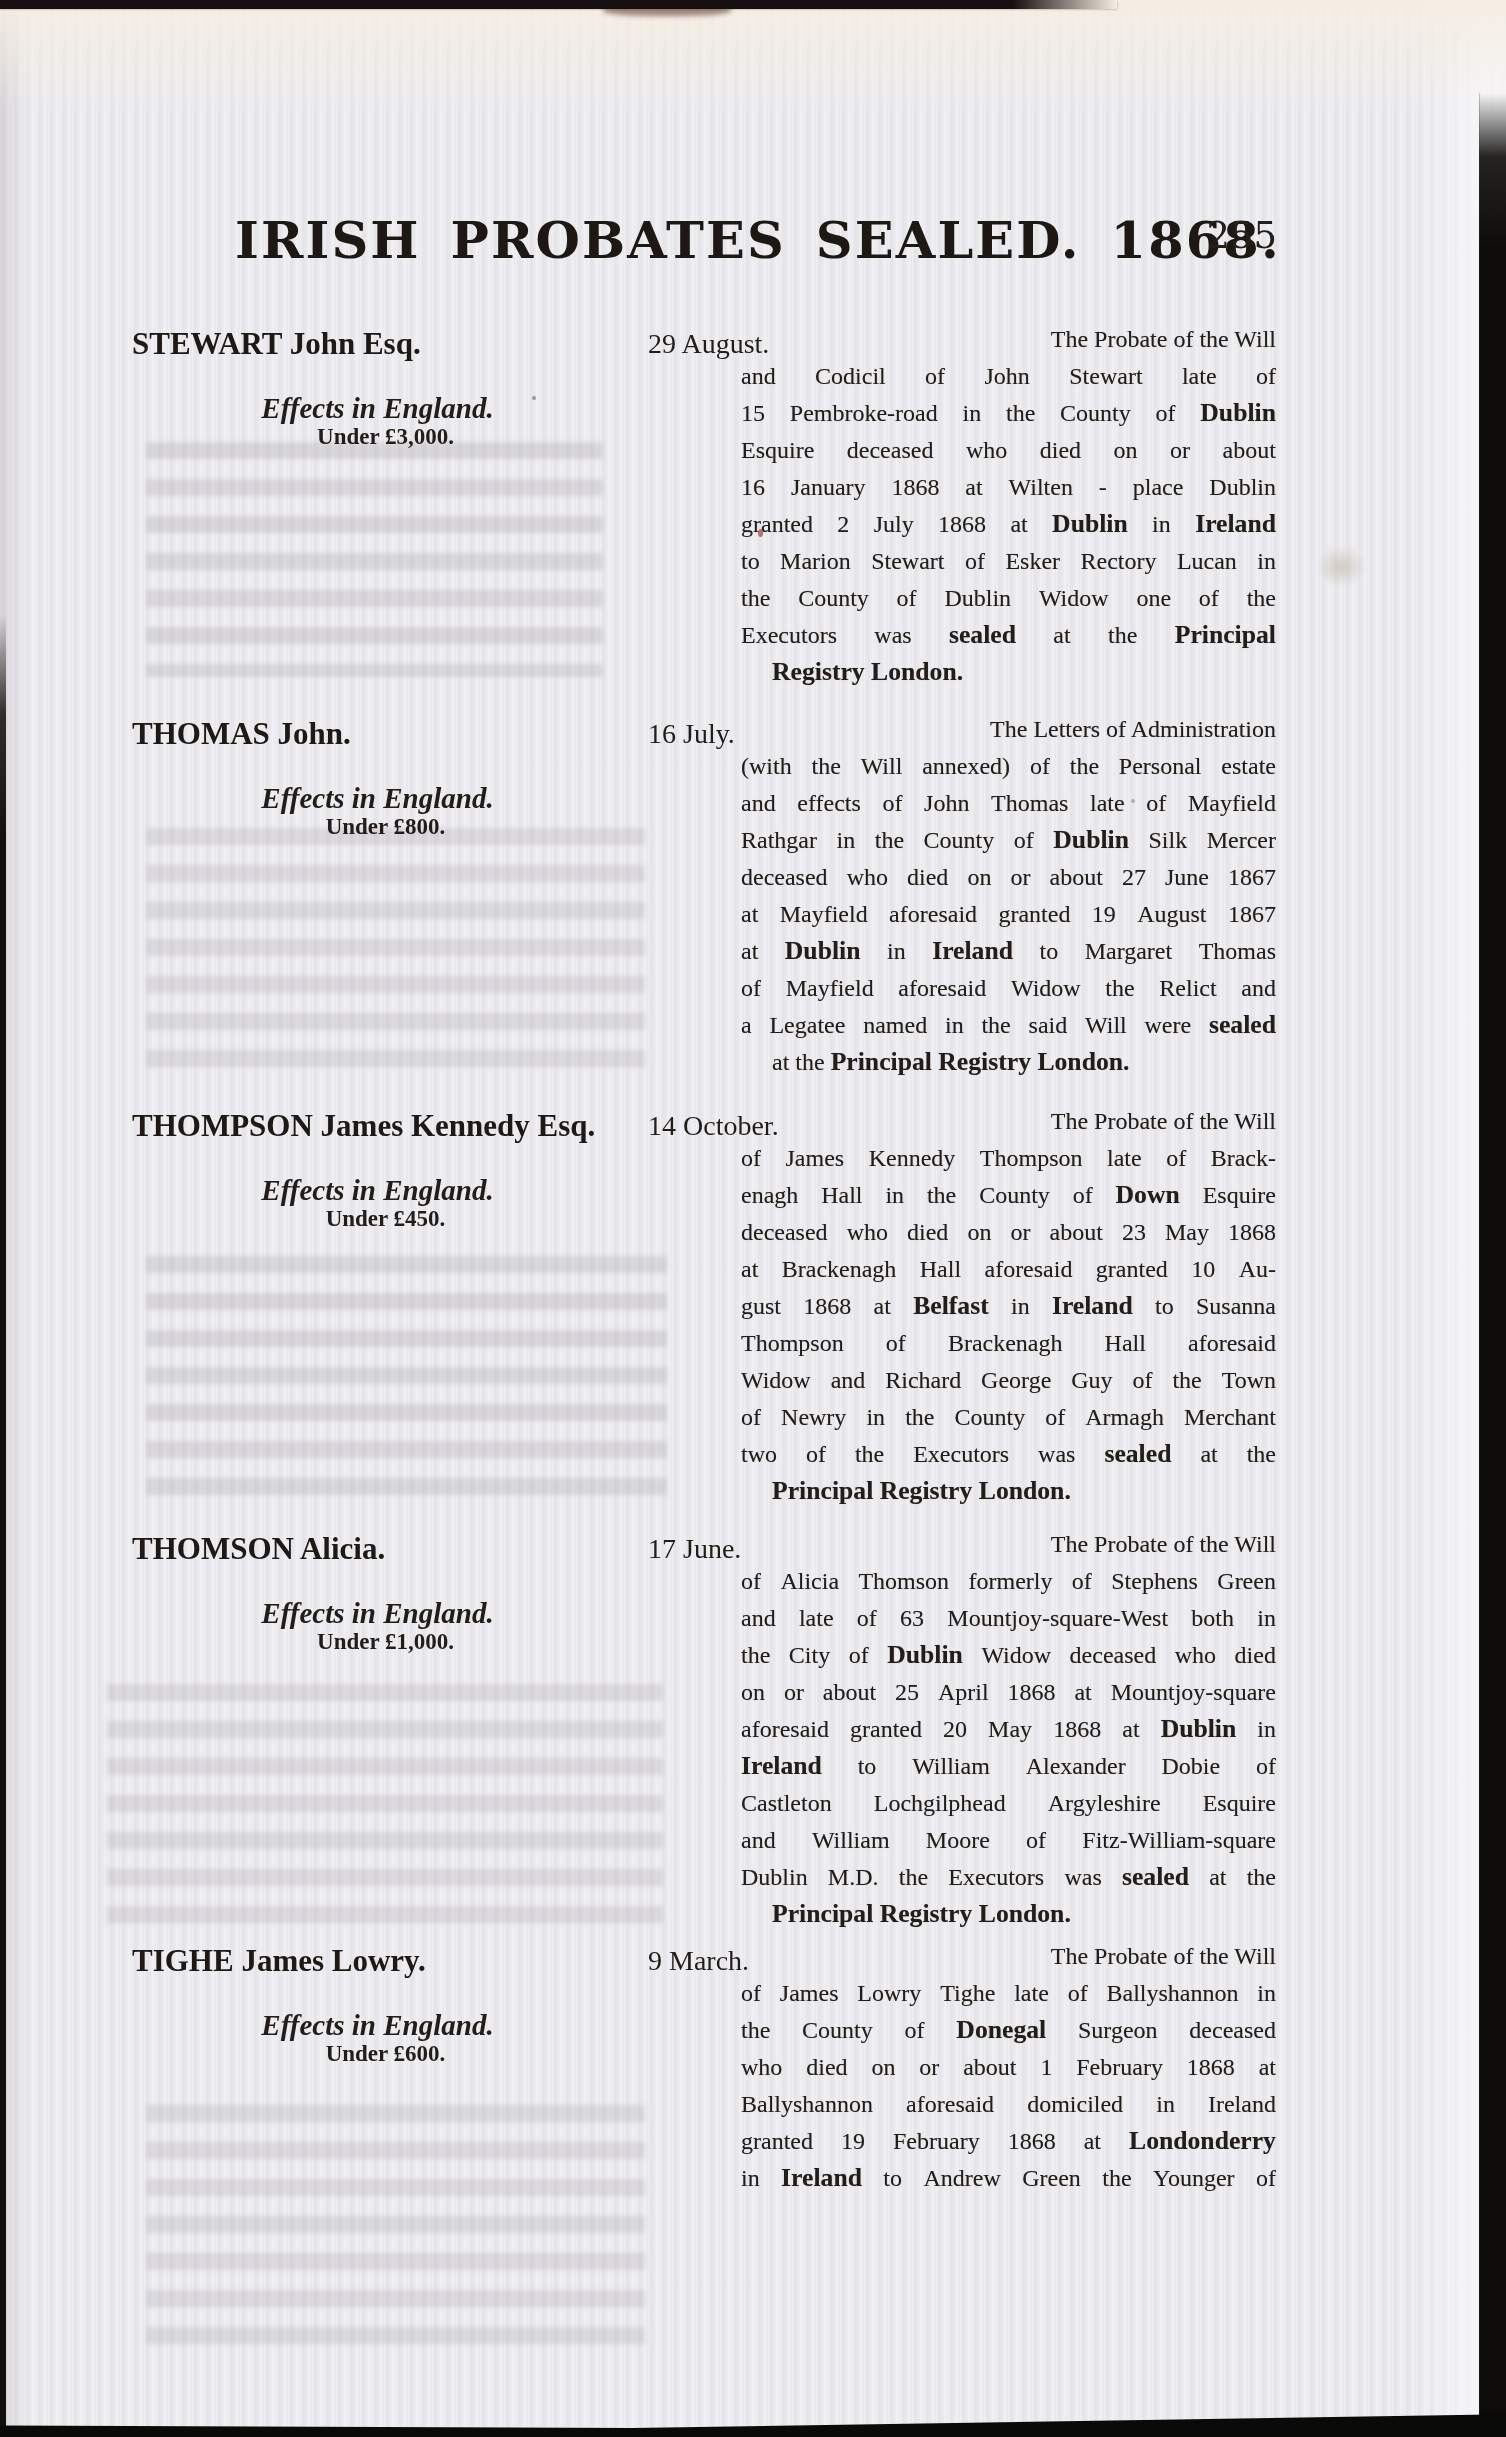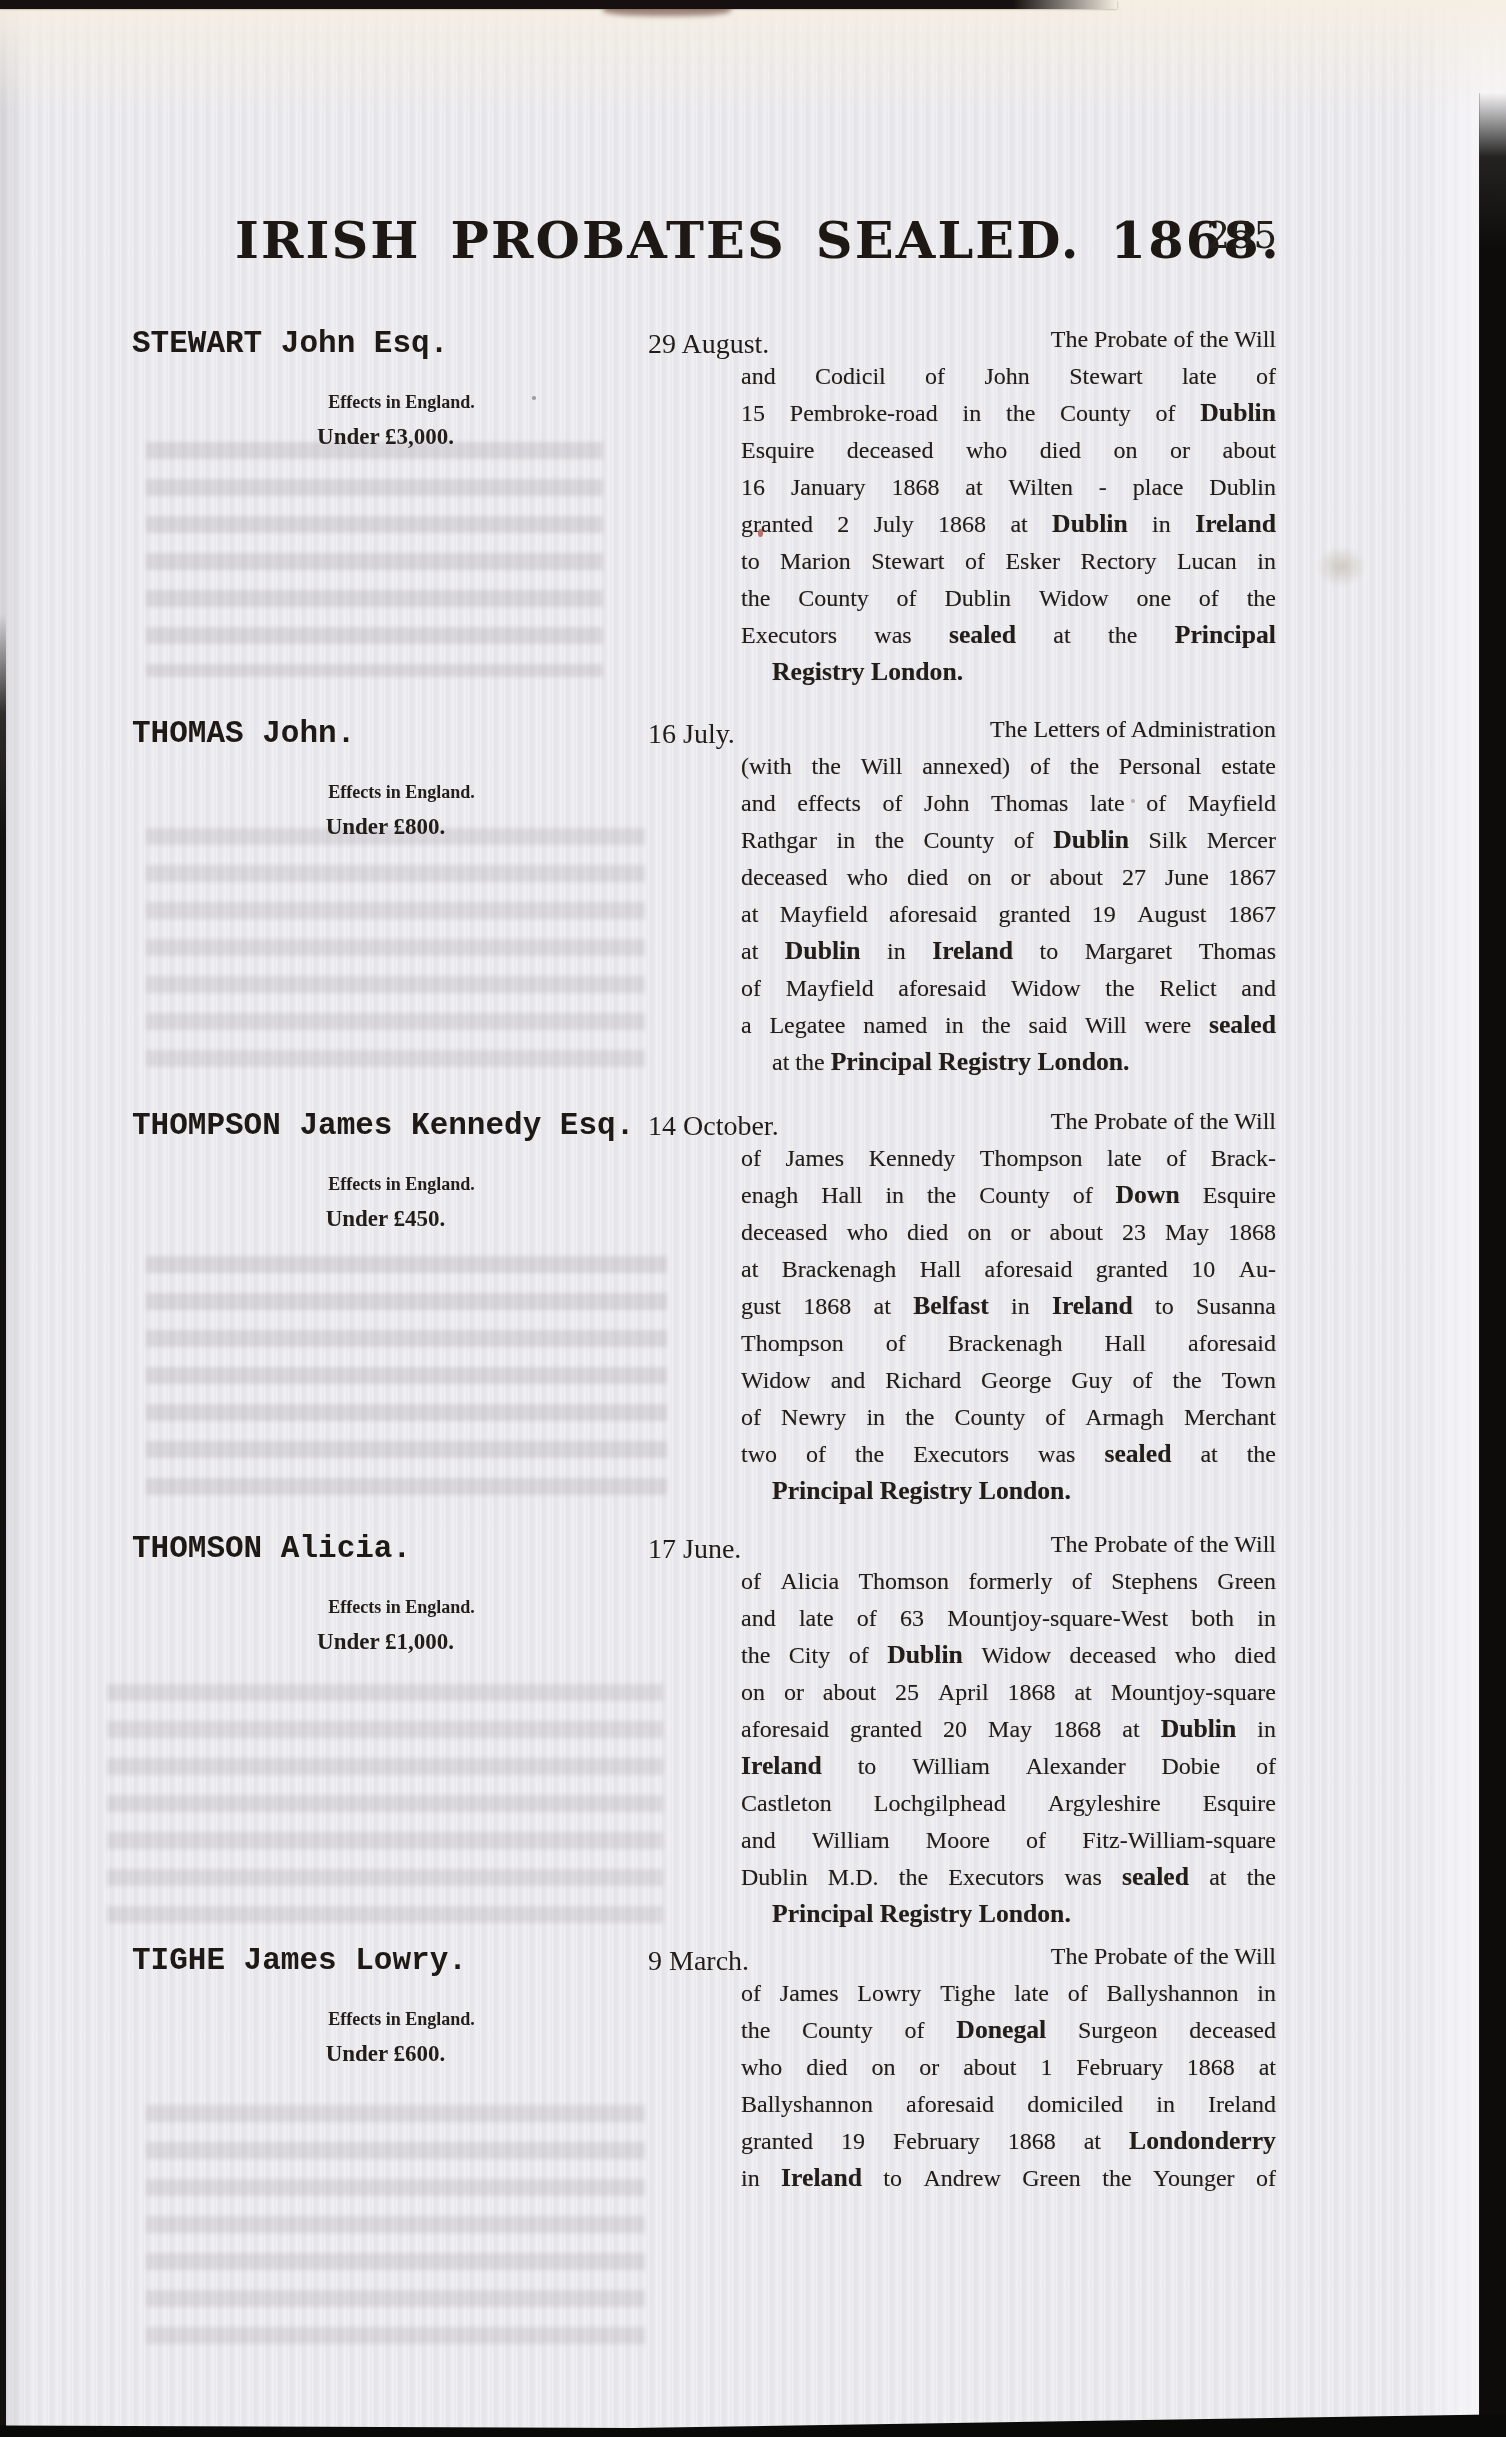--- a/index.html
+++ b/index.html
@@ -20,23 +20,23 @@
     font-family:"DejaVu Serif",serif;font-weight:bold;font-size:51px;
     letter-spacing:2.1px;word-spacing:10px;white-space:nowrap;color:#1d1814;
   }
   .pageno{
     position:absolute;left:1170px;top:214px;width:107px;text-align:right;
     font-family:"DejaVu Serif",serif;font-weight:normal;font-size:37px;color:#242019;
   }
   .entry{position:absolute;left:0;width:1506px;}
   .ename{
     position:absolute;left:132px;top:4.3px;white-space:nowrap;
-    font-family:Liberation Mono, monospace;font-weight:bold;font-size:31px;color:#1e1915;
+    font-family:Liberation Serif, serif;font-weight:bold;font-size:31px;color:#1e1915;
   }
-  .eeff{position:absolute;left:148px;top:70px;width:507px;text-align:center;font-weight:bold;font-size:18px;}
+  .eeff{position:absolute;left:124px;top:70px;width:507px;text-align:center;font-weight:bold;font-size:29px;font-style:italic;}
   .eest{position:absolute;left:132px;top:102px;width:507px;text-align:center;font-weight:bold;font-size:23px;}
   .edate{position:absolute;left:648px;top:5.7px;font-size:28px;white-space:nowrap;}
   .ebody{position:absolute;left:741px;top:0;width:535px;}
   .bl{height:37px;font-size:24px;line-height:34px;white-space:nowrap;text-shadow:0 0 0.7px rgba(35,28,22,.35);}
   .bl.j{display:flex;justify-content:space-between;align-items:baseline;}
   .bl.r{text-align:right;}
   .bl.l{text-align:left;margin-left:31px;}
   .bd{font-weight:bold;font-size:1.07em;}
   
   .top-band{position:absolute;left:0;top:0;width:1117px;height:8.6px;

